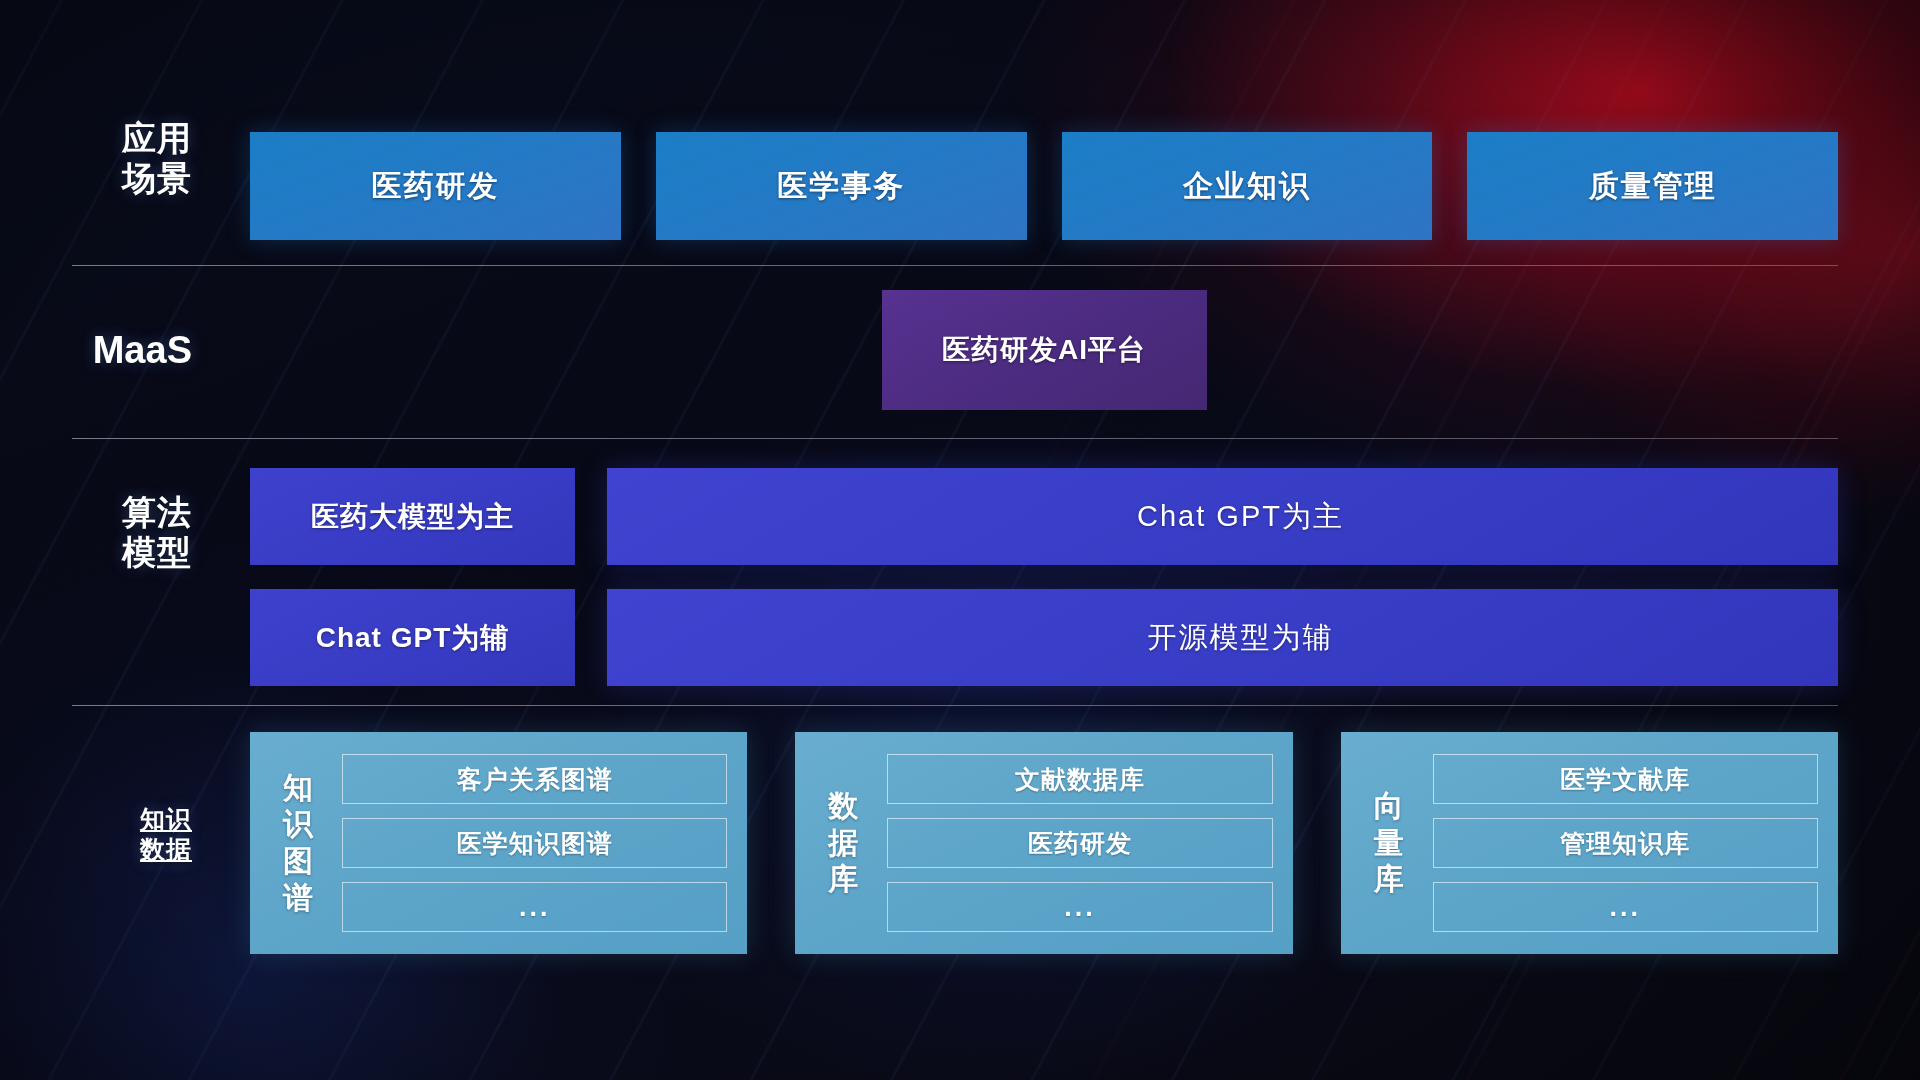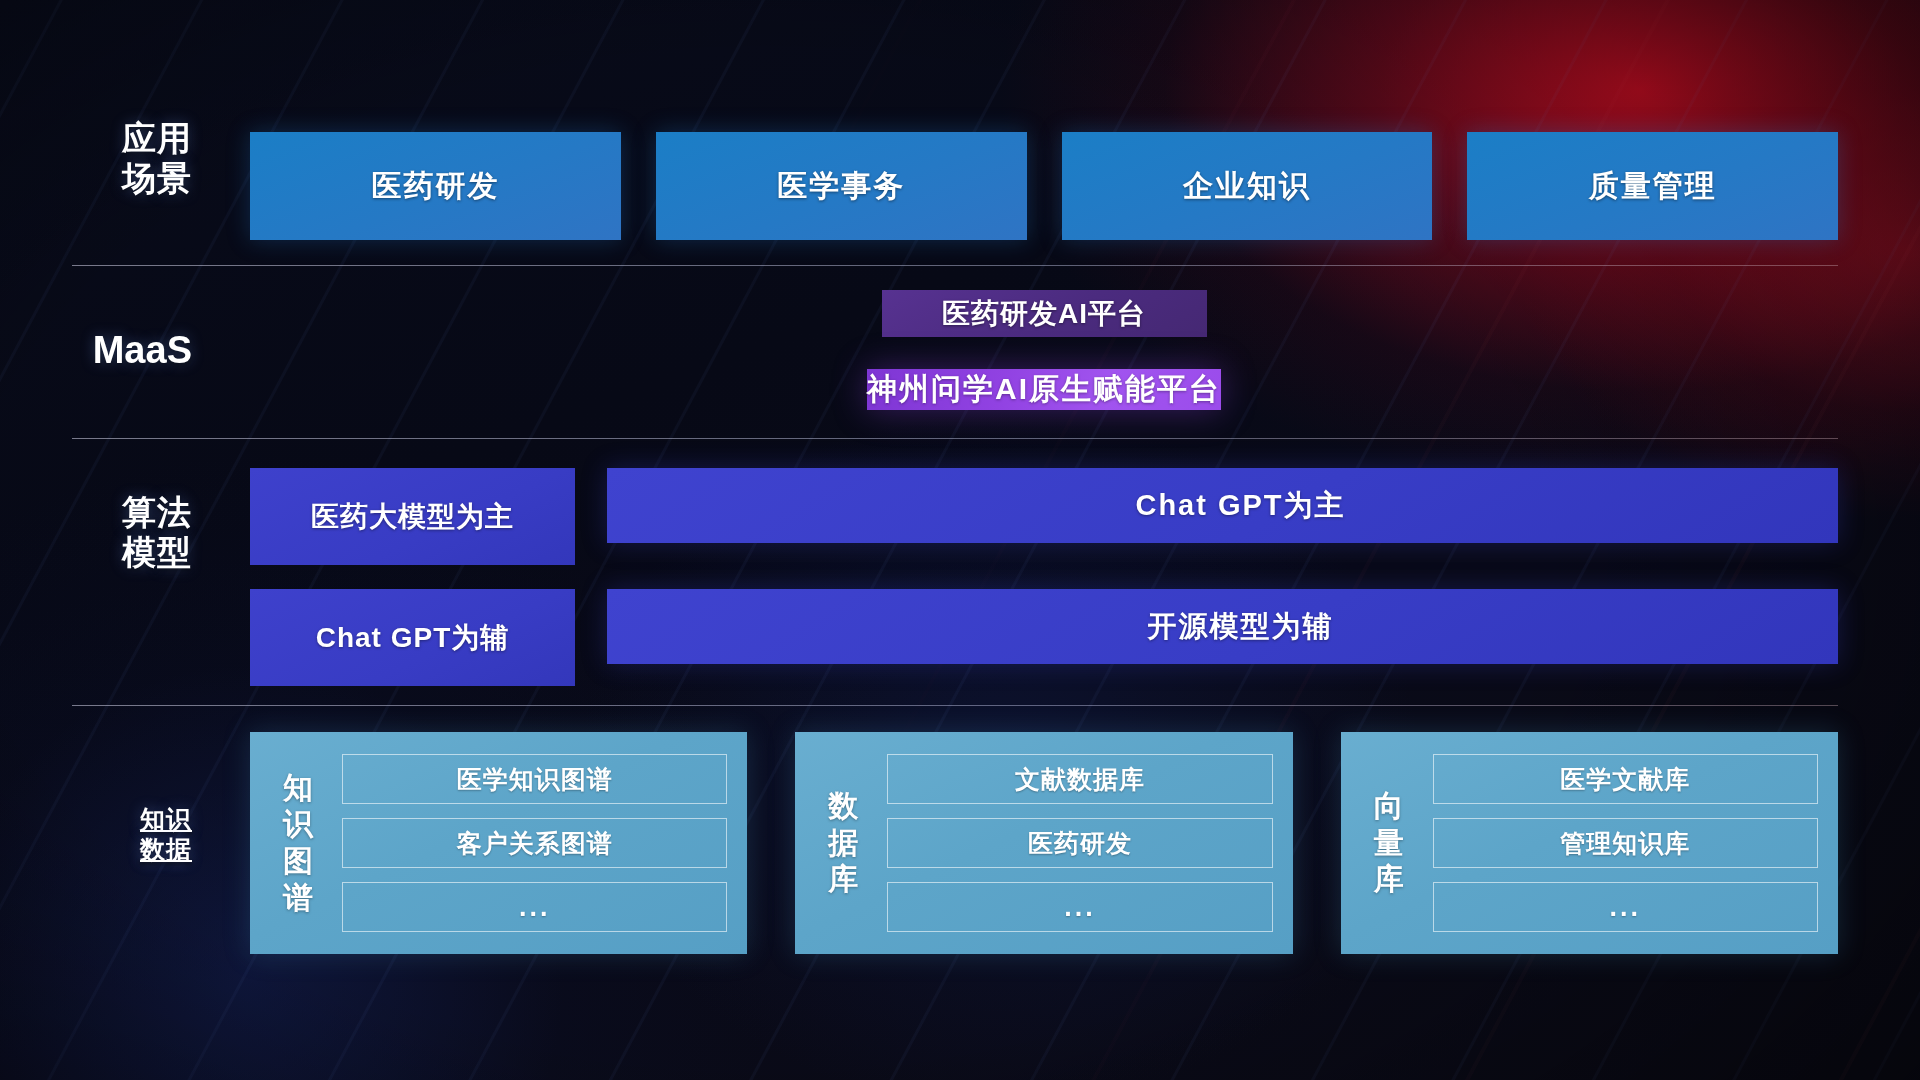--- a/index.html
+++ b/index.html
@@ -123,24 +123,24 @@
   .algo-line { display: flex; gap: 32px; }
   .algo-line + .algo-line { margin-top: 24px; border-radius: 14px; }
   .algo-left {
     width: 325px; height: 97px;
     background: linear-gradient(155deg, #3e41cc 0%, #383cc4 60%, #3337bb 100%);
     display: flex; align-items: center; justify-content: center;
     color: #fff; font-size: 28px; font-weight: 700; letter-spacing: 1px;
     text-shadow: 0 1px 3px rgba(0,0,0,0.40);
   }
   .algo-right {
-    flex: 1 1 0; height: 75px;
+    flex: 1 1 0; height: 97px;
     background: linear-gradient(150deg, #3f43cf 0%, #383dc6 55%, #3236bc 100%);
     display: flex; align-items: center; justify-content: center;
-    color: #fff; font-size: 29px; font-weight: 700; letter-spacing: 2px;
+    color: #fff; font-size: 29px; font-weight: 400; letter-spacing: 2px;
     text-shadow: 0 1px 3px rgba(0,0,0,0.40);
     box-shadow: 0 0 26px rgba(58,64,205,0.28);
     padding-left: 36px;
   }
 
   
   .know-row { position: absolute; left: 250px; top: 732px; width: 1588px; display: flex; gap: 48px; }
   .know-panel {
     flex: 1 1 0;
     background: linear-gradient(155deg, #69aed0 0%, #5da5c9 45%, #569fc5 100%);
@@ -198,23 +198,20 @@
   <div class="divider" style="top:265px;"></div>
 
   <div class="rowlabel" style="top:328px; font-size:38px; letter-spacing:0;">
     <div>MaaS</div>
   </div>
 
   <div class="row maas-row">
     <div class="maas-left">
       <span>医药研发AI平台</span>
     </div>
-    <div class="maas-right">
-      <span>神州问学AI原生赋能平台</span>
-    </div>
   </div>
 
   <div class="divider" style="top:438px;"></div>
 
   <div class="rowlabel" style="top:492px; font-size:34px;">
     <div>算法</div>
     <div>模型</div>
   </div>
 
   <div class="algo-wrap">
@@ -247,24 +244,24 @@
 
     <div class="know-panel">
       <div class="know-side">
         <span>知</span>
         <span>识</span>
         <span>图</span>
         <span>谱</span>
       </div>
       <div class="know-items">
         <div class="know-item">
+          <span>客户关系图谱</span>
+        </div>
+        <div class="know-item">
           <span>医学知识图谱</span>
-        </div>
-        <div class="know-item">
-          <span>客户关系图谱</span>
         </div>
         <div class="know-item ellipsis">
           <span>...</span>
         </div>
       </div>
     </div>
 
     <div class="know-panel">
       <div class="know-side">
         <span>数</span>

